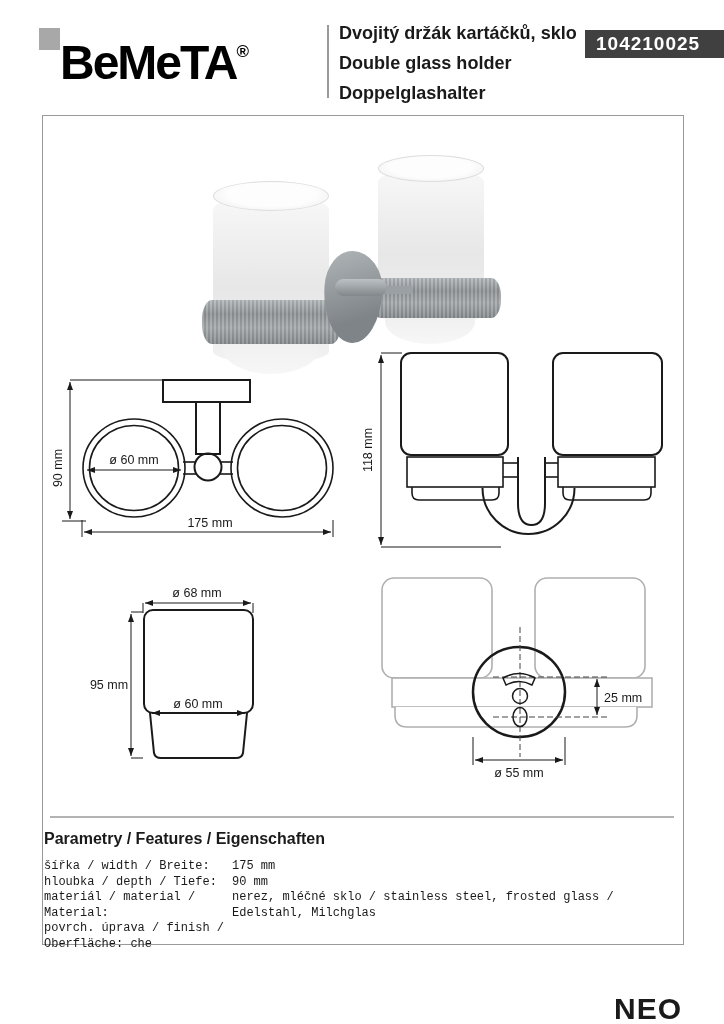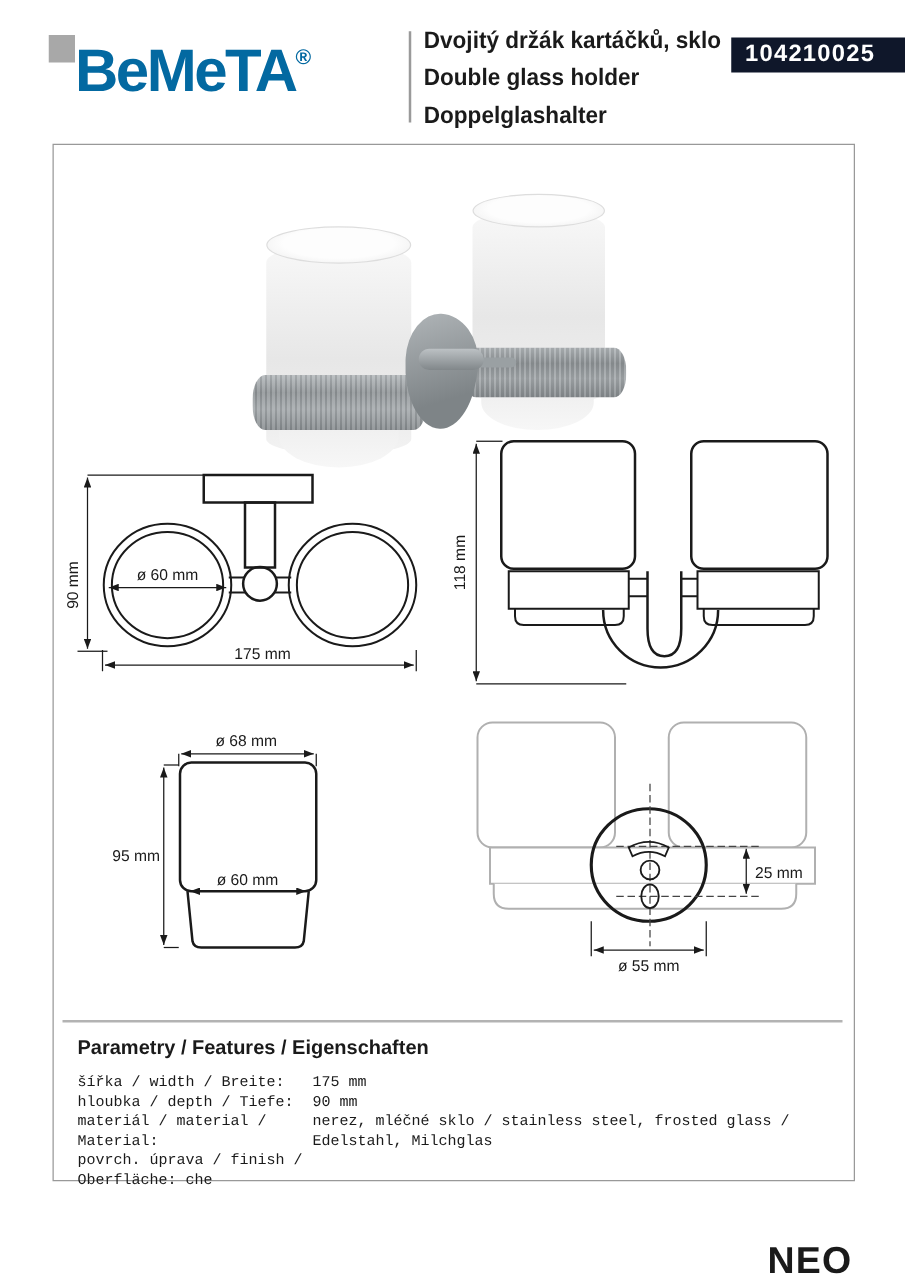--- a/index.html
+++ b/index.html
@@ -1,25 +1,25 @@
 <!DOCTYPE html>
 <html><head>
 <meta charset="utf-8">
 <style>
   html,body{margin:0;padding:0;background:#fff;}
   body{width:724px;height:1024px;position:relative;font-family:"Liberation Sans",sans-serif;color:#1a1a1a;overflow:hidden;}
   .abs{position:absolute;}
 
   
   .brand-mark{left:39px;top:28px;width:21px;height:22px;background:#a8a8a8;}
-  .brand-logo{left:60px;top:12px;font-size:48px;font-weight:bold;letter-spacing:-2px;color:#0369a1;line-height:68px;}
+  .brand-logo{left:60px;top:12px;font-size:48px;font-weight:bold;letter-spacing:-2px;color:#000000;line-height:80px;}
   .brand-reg{font-size:17px;font-weight:bold;vertical-align:22px;letter-spacing:0;}
   .header-divider{left:327px;top:25px;width:2px;height:73px;background:#9a9a9a;}
   .title-block{left:339px;top:18px;line-height:30px;font-size:19px;font-weight:bold;transform:scaleX(.95);transform-origin:left top;white-space:nowrap;}
-  .code-badge{left:585px;top:30px;width:139px;height:28px;background:#0f172a;color:#fff;font-size:19px;font-weight:bold;line-height:28px;padding-left:11px;letter-spacing:1px;box-sizing:border-box;}
+  .code-badge{left:585px;top:30px;width:139px;height:28px;background:#404040;color:#fff;font-size:19px;font-weight:bold;line-height:28px;padding-left:11px;letter-spacing:1px;box-sizing:border-box;}
 
   
   .content-box{left:42px;top:115px;width:640px;height:828px;border:1px solid #999;background:#fff;}
 
   
   .photo{left:185px;top:148px;width:300px;height:218px;}
   .photo div{position:absolute;}
   .cup-body{background:linear-gradient(180deg,#f8f8f8,#e7e7e7 55%,#ededed 85%,#f3f3f3);border-radius:50% 50% 46% 46%/9% 9% 7% 7%;}
   .cup-top{background:radial-gradient(ellipse at 50% 45%,#fdfdfd 55%,#ececec 95%);border:1px solid #ddd;border-radius:50%;box-sizing:border-box;}
   .cup-foot{background:linear-gradient(180deg,#f0f0f0,#f7f7f7);border-radius:0 0 50% 50%/0 0 85% 85%;}
@@ -37,21 +37,21 @@
   svg text{font-family:"Liberation Sans",sans-serif;font-size:12.5px;fill:#1a1a1a;}
   .ln{stroke:#1a1a1a;fill:none;}
   .dim{stroke-width:1;}
   .thick{stroke-width:2;}
   .mid{stroke-width:1.6;}
   .gray{stroke:#b0b0b0;fill:#fff;}
   .dash{stroke:#444;stroke-width:1;stroke-dasharray:6 3;fill:none;}
 
   
   .separator{left:50px;top:816px;width:624px;height:2px;background:#b3b3b3;}
-  .params{left:62px;top:830px;width:600px;}
+  .params{left:44px;top:830px;width:600px;}
   .params-heading{font-size:16px;font-weight:bold;margin:0 0 11px 0;}
   .param-row{display:flex;font-size:12px;line-height:15.5px;font-family:Liberation Mono, monospace;}
   .param-label{width:188px;flex:0 0 188px;}
   .param-value{flex:1;}
 
   .series{left:42px;top:992px;width:640px;text-align:right;font-size:30px;font-weight:bold;letter-spacing:1px;}
 </style>
 </head>
 <body>
 

